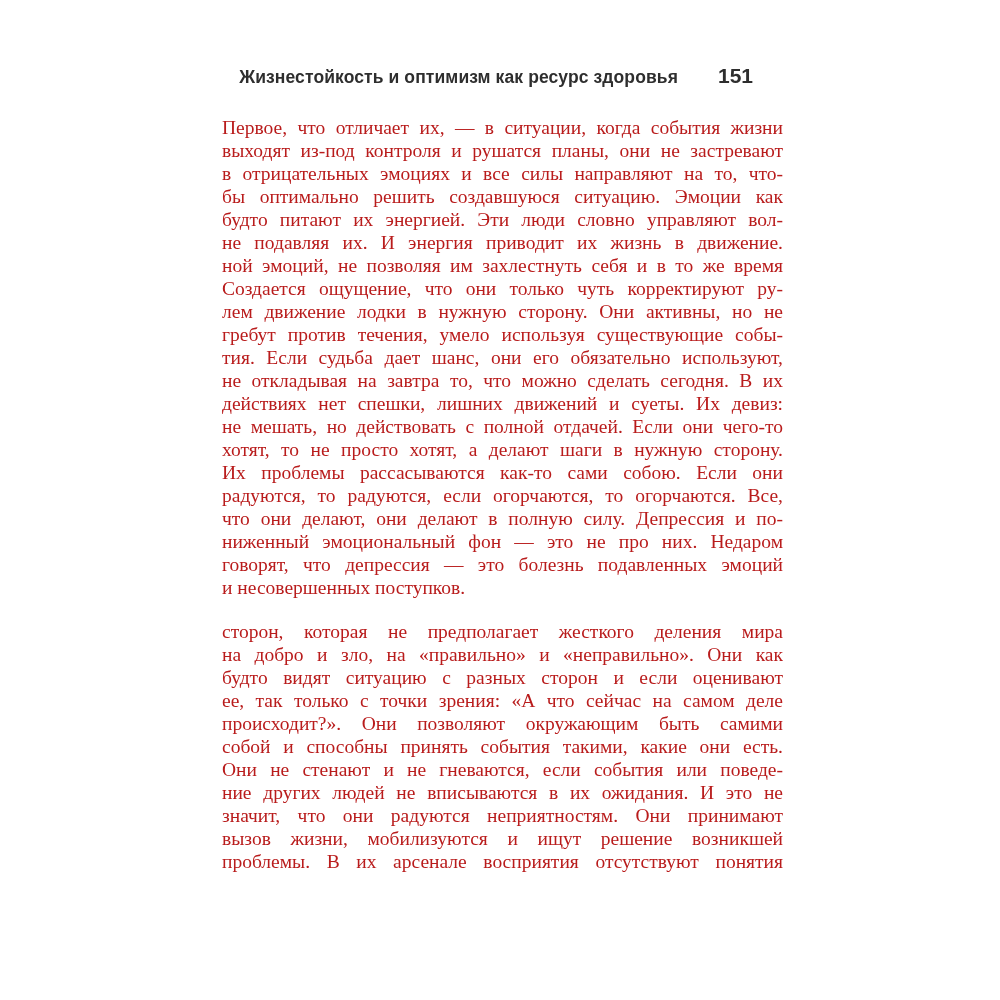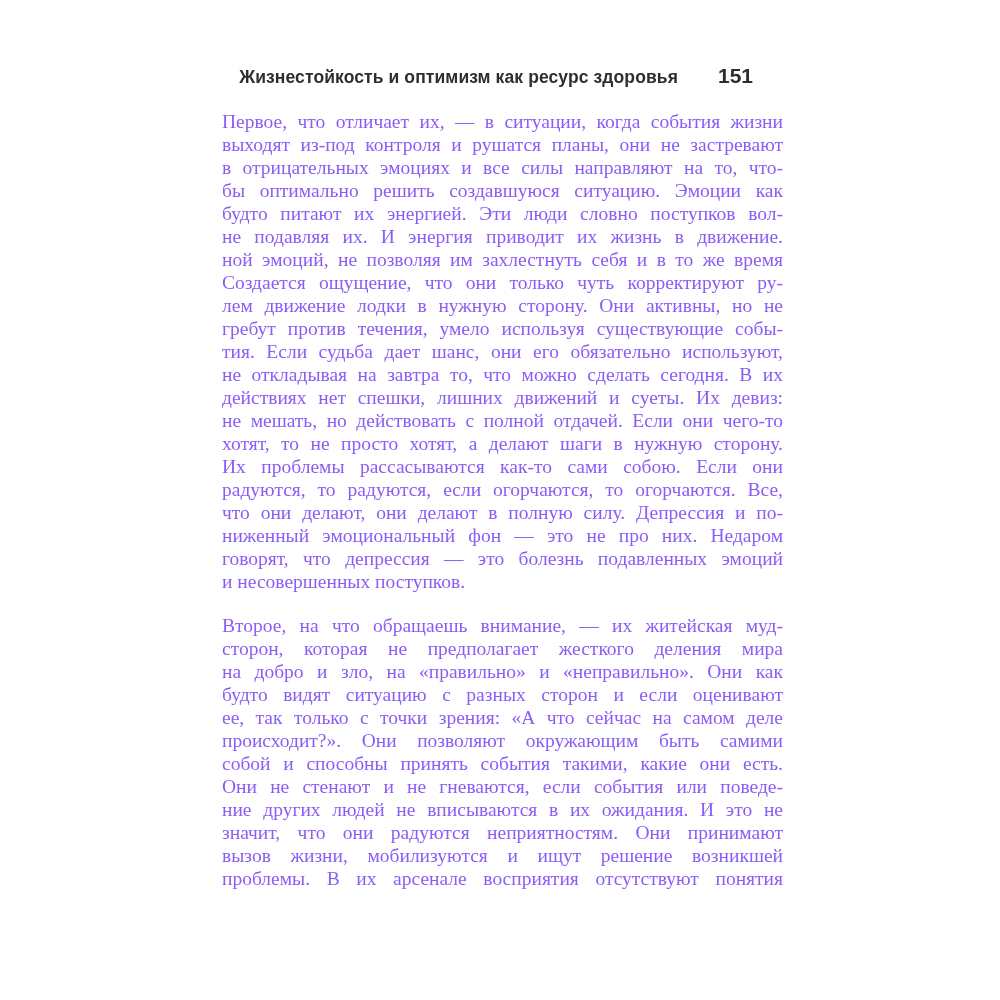--- a/index.html
+++ b/index.html
@@ -34,23 +34,23 @@
     white-space: nowrap;
   }
   .running-header .num {
     font-size: 21px;
     font-weight: 700;
     margin-right: 30px;
   }
   .body-text {
     position: absolute;
     left: 222px;
-    top: 110px;
+    top: 116px;
     width: 561px;
-    color: #8b5cf6;
+    color: #b91c1c;
     font-size: 19.5px;
     line-height: 23px;
   }
   .para + .para {
     margin-top: 21px;
   }
   .line {
     text-align: justify;
     text-align-last: justify;
   }
@@ -65,40 +65,39 @@
   <div class="running-header">
     <span class="title">Жизнестойкость и оптимизм как ресурс здоровья</span>
     <span class="num">151</span>
   </div>
   <div class="body-text">
       <div class="para">
         <div class="line" style="">Первое, что отличает их, — в ситуации, когда события жизни</div>
         <div class="line" style="">выходят из-под контроля и рушатся планы, они не застревают</div>
         <div class="line" style="">в отрицательных эмоциях и все силы направляют на то, что-</div>
         <div class="line" style="">бы оптимально решить создавшуюся ситуацию. Эмоции как</div>
-        <div class="line" style="">будто питают их энергией. Эти люди словно поступков вол-</div>
+        <div class="line" style="">будто питают их энергией. Эти люди словно управляют вол-</div>
         <div class="line" style="">не подавляя их. И энергия приводит их жизнь в движение.</div>
         <div class="line" style="">ной эмоций, не позволяя им захлестнуть себя и в то же время</div>
         <div class="line" style="">Создается ощущение, что они только чуть корректируют ру-</div>
         <div class="line" style="">лем движение лодки в нужную сторону. Они активны, но не</div>
         <div class="line" style="">гребут против течения, умело используя существующие собы-</div>
         <div class="line" style="">тия. Если судьба дает шанс, они его обязательно используют,</div>
         <div class="line" style="">не откладывая на завтра то, что можно сделать сегодня. В их</div>
         <div class="line" style="">действиях нет спешки, лишних движений и суеты. Их девиз:</div>
         <div class="line" style="">не мешать, но действовать с полной отдачей. Если они чего-то</div>
         <div class="line" style="">хотят, то не просто хотят, а делают шаги в нужную сторону.</div>
         <div class="line" style="">Их проблемы рассасываются как-то сами собою. Если они</div>
         <div class="line" style="">радуются, то радуются, если огорчаются, то огорчаются. Все,</div>
         <div class="line" style="">что они делают, они делают в полную силу. Депрессия и по-</div>
         <div class="line" style="">ниженный эмоциональный фон — это не про них. Недаром</div>
         <div class="line" style="">говорят, что депрессия — это болезнь подавленных эмоций</div>
         <div class="line flush" style="">и несовершенных поступков.</div>
       </div>
       <div class="para">
-        <div class="line" style="">Второе, на что обращаешь внимание, — их житейская муд-</div>
         <div class="line" style="">сторон, которая не предполагает жесткого деления мира</div>
         <div class="line" style="">на добро и зло, на «правильно» и «неправильно». Они как</div>
         <div class="line" style="">будто видят ситуацию с разных сторон и если оценивают</div>
         <div class="line" style="">ее, так только с точки зрения: «А что сейчас на самом деле</div>
         <div class="line" style="">происходит?». Они позволяют окружающим быть самими</div>
         <div class="line" style="">собой и способны принять события такими, какие они есть.</div>
         <div class="line" style="">Они не стенают и не гневаются, если события или поведе-</div>
         <div class="line" style="">ние других людей не вписываются в их ожидания. И это не</div>
         <div class="line" style="">значит, что они радуются неприятностям. Они принимают</div>
         <div class="line" style="">вызов жизни, мобилизуются и ищут решение возникшей</div>

